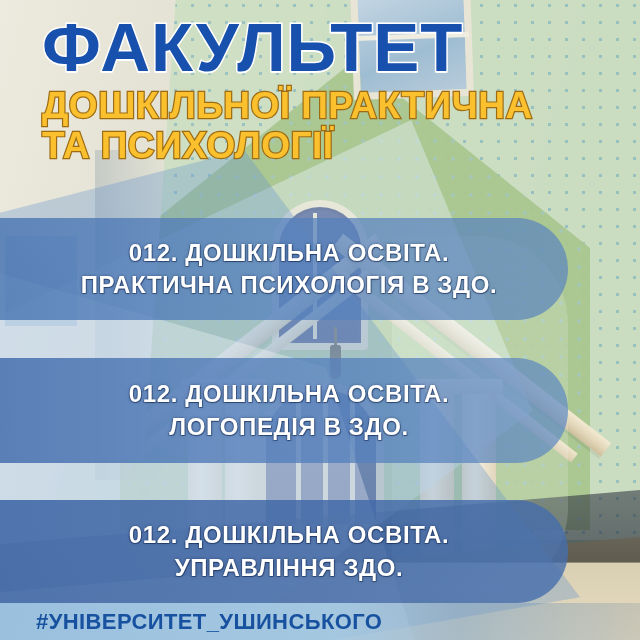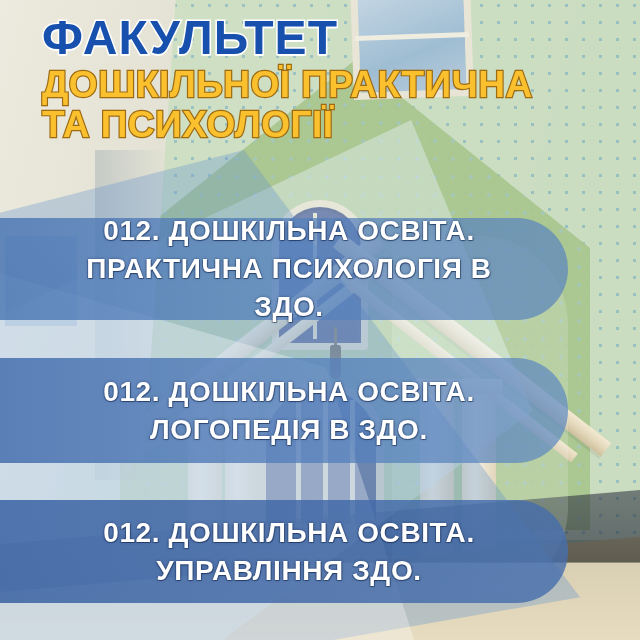--- a/index.html
+++ b/index.html
@@ -164,21 +164,21 @@
   .ghost-mark {
     position:absolute; left: 392px; top: 236px;
     width: 176px; height: 360px;
     border-radius: 0 88px 88px 0;
     background: rgba(255,255,255,0.16);
   }
 
   
   .title { position:absolute; left: 42px; top: 14px; width: 590px; }
   .title-main {
-    font-size: 48px; font-weight: 800; letter-spacing: 1px; line-height: .98;
+    font-size: 69px; font-weight: 800; letter-spacing: 1px; line-height: .98;
     color: #1750ad;
     -webkit-text-stroke: 3px #ffffff;
     paint-order: stroke fill;
     text-shadow: 0 2px 0 rgba(255,255,255,.9);
     margin: 0;
   }
   .title-sub {
     font-size: 37px; font-weight: 800; letter-spacing: .5px; line-height: 1.08;
     color: #FBC02D;
     -webkit-text-stroke: 2.4px #9c6b14;
@@ -198,21 +198,21 @@
     justify-content: center;
     text-align: center;
     padding: 0 46px 0 56px;
   }
   .band-1 { top: 218px; height: 102px; background: linear-gradient(90deg, rgba(72,116,178,0.80) 0%, rgba(84,128,188,0.74) 45%, rgba(92,134,190,0.72) 100%); }
   .band-2 { top: 358px; height: 105px; background: linear-gradient(90deg, rgba(64,106,172,0.82) 0%, rgba(80,124,186,0.76) 48%, rgba(96,138,193,0.72) 100%); }
   .band-3 { top: 500px; height: 103px; background: linear-gradient(90deg, rgba(56,96,162,0.84) 0%, rgba(62,102,166,0.82) 50%, rgba(70,110,172,0.80) 100%); }
 
   .band-text {
     color: #ffffff;
-    font-size: 28px;
+    font-size: 24px;
     font-weight: 800;
     letter-spacing: .6px;
     line-height: 1.35;
     white-space: pre-line;
     text-shadow:
       0 0 3px rgba(20,40,80,.55),
       1px 1px 0 rgba(20,40,80,.45),
       -1px 1px 0 rgba(20,40,80,.30);
   }
 
@@ -282,14 +282,17 @@
   <div class="band band-2">
     <div class="band-text">012. ДОШКІЛЬНА ОСВІТА.
 ЛОГОПЕДІЯ В ЗДО.</div>
   </div>
 
   <div class="band band-3">
     <div class="band-text">012. ДОШКІЛЬНА ОСВІТА.
 УПРАВЛІННЯ ЗДО.</div>
   </div>
 
+  <div class="footer">
+    <div class="hashtag">#УНІВЕРСИТЕТ_УШИНСЬКОГО</div>
+  </div>
 
 </div>
 
 </body></html>

